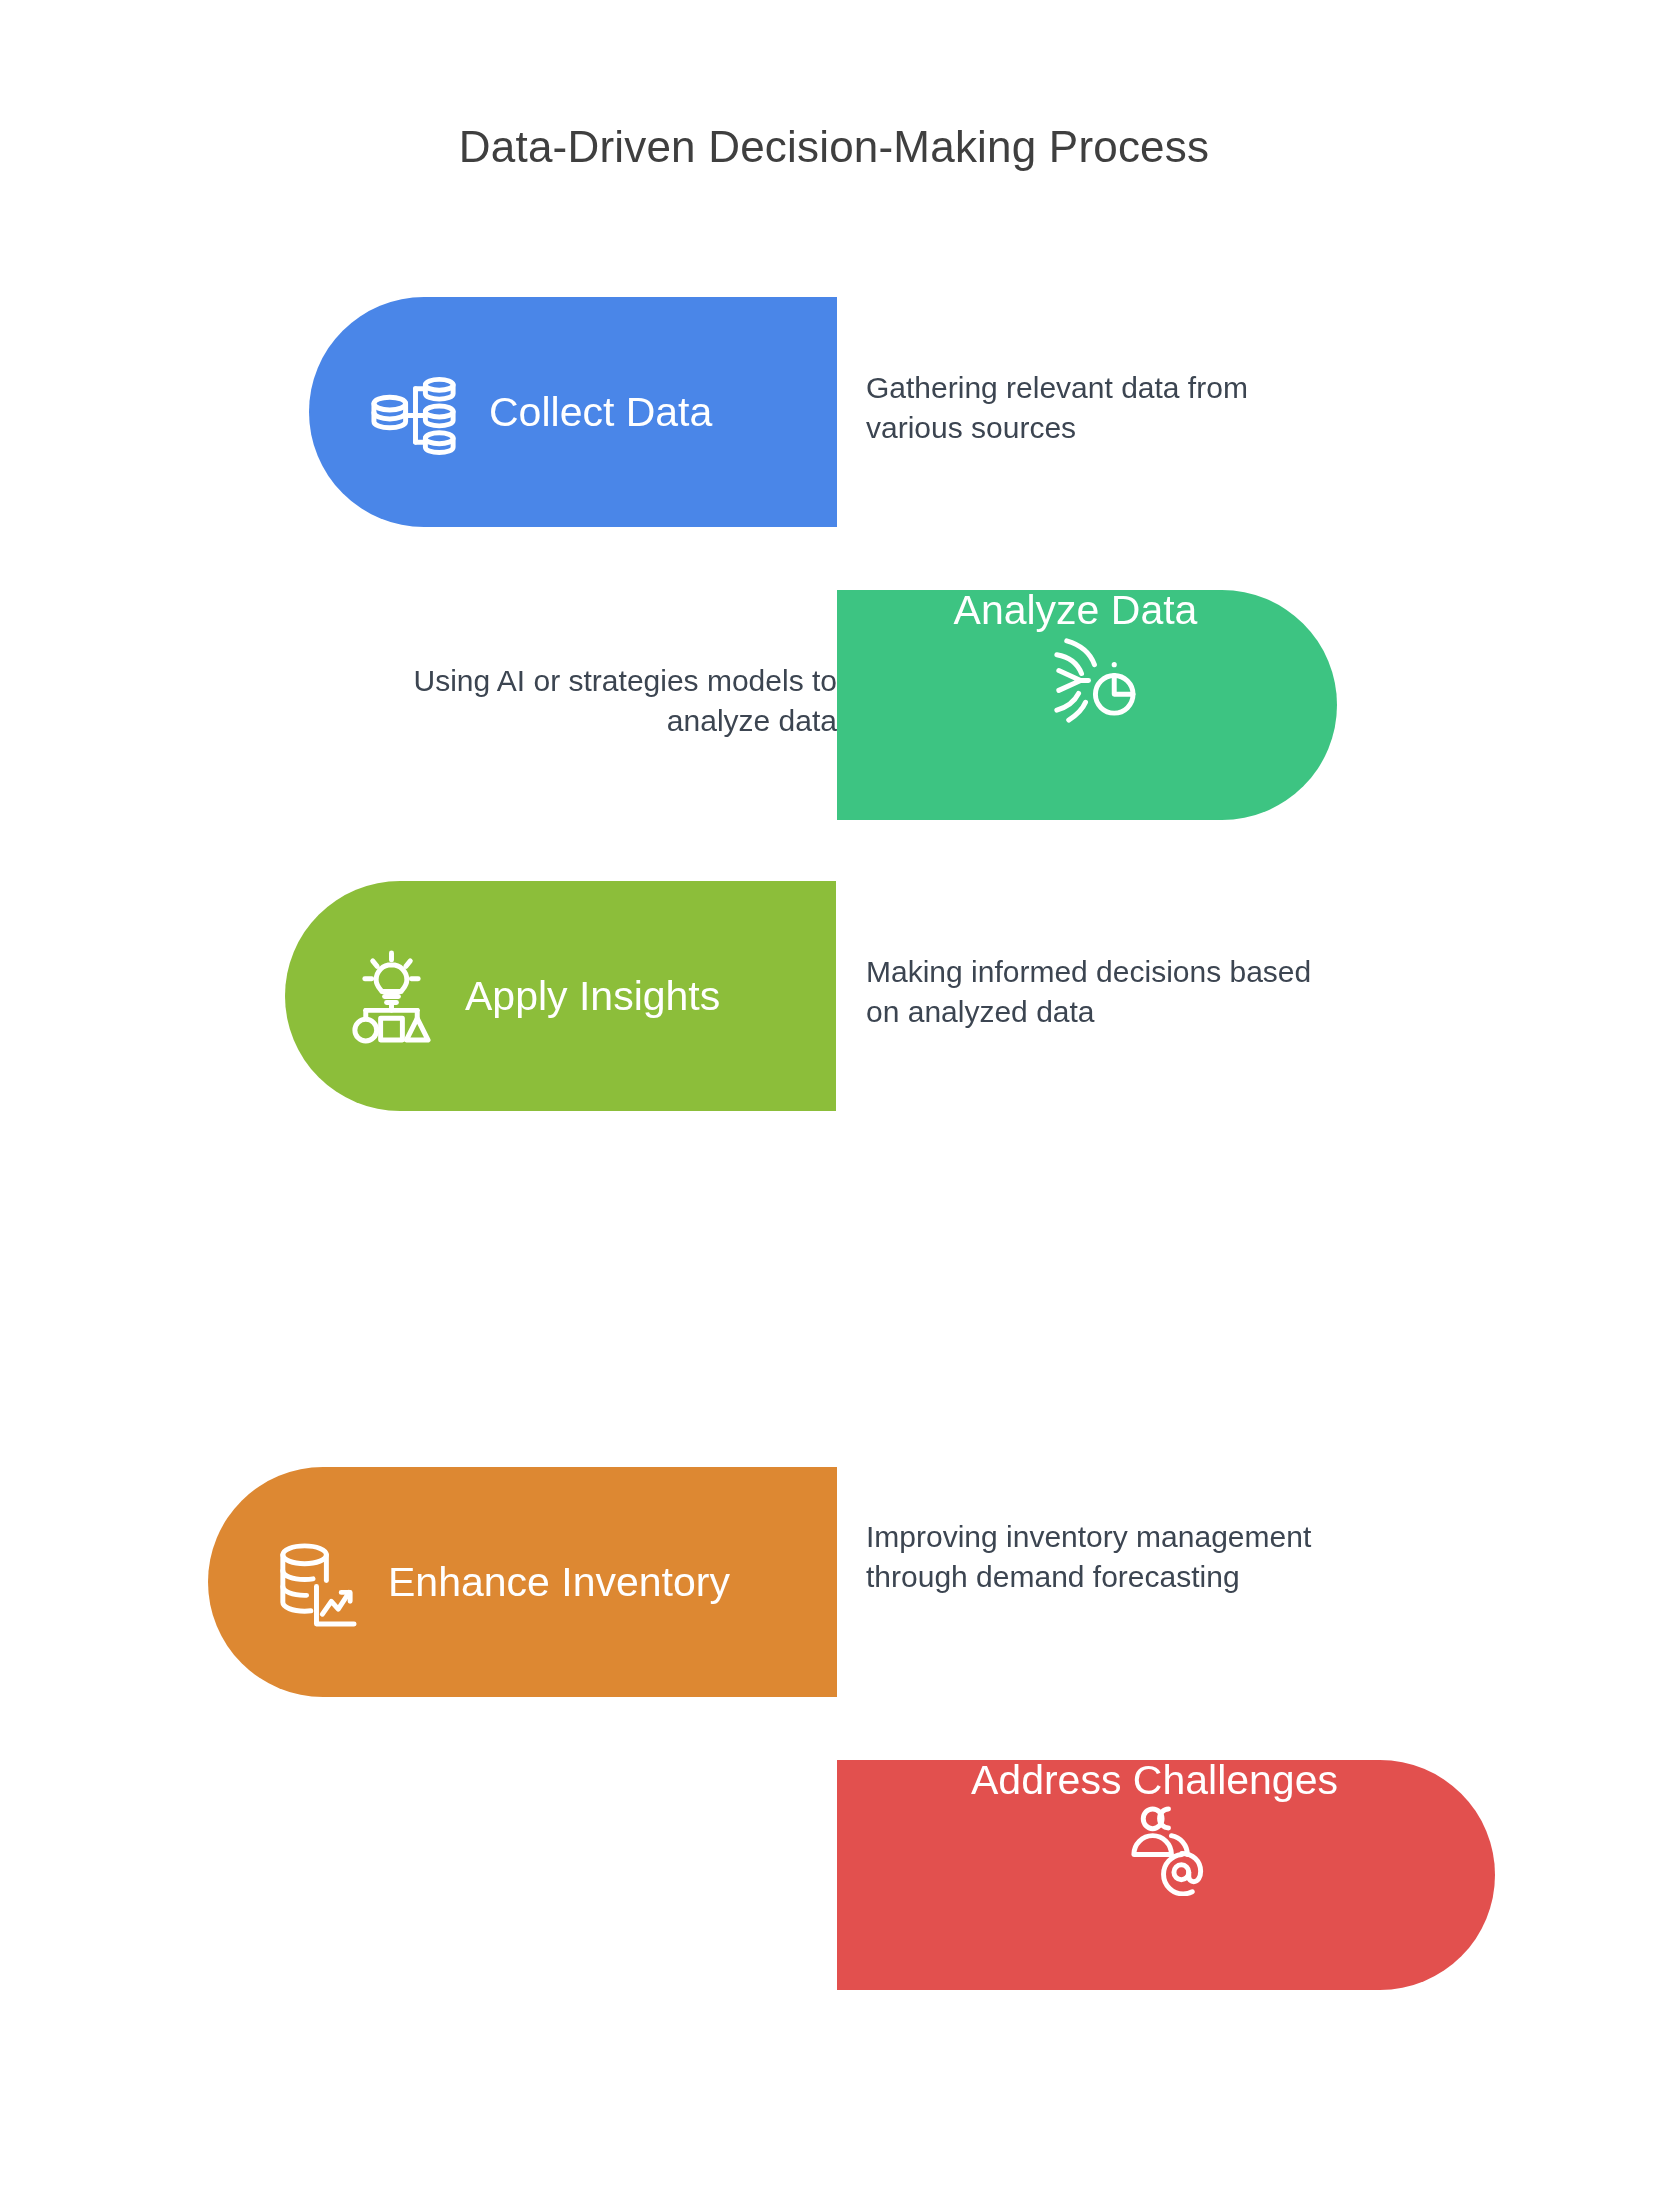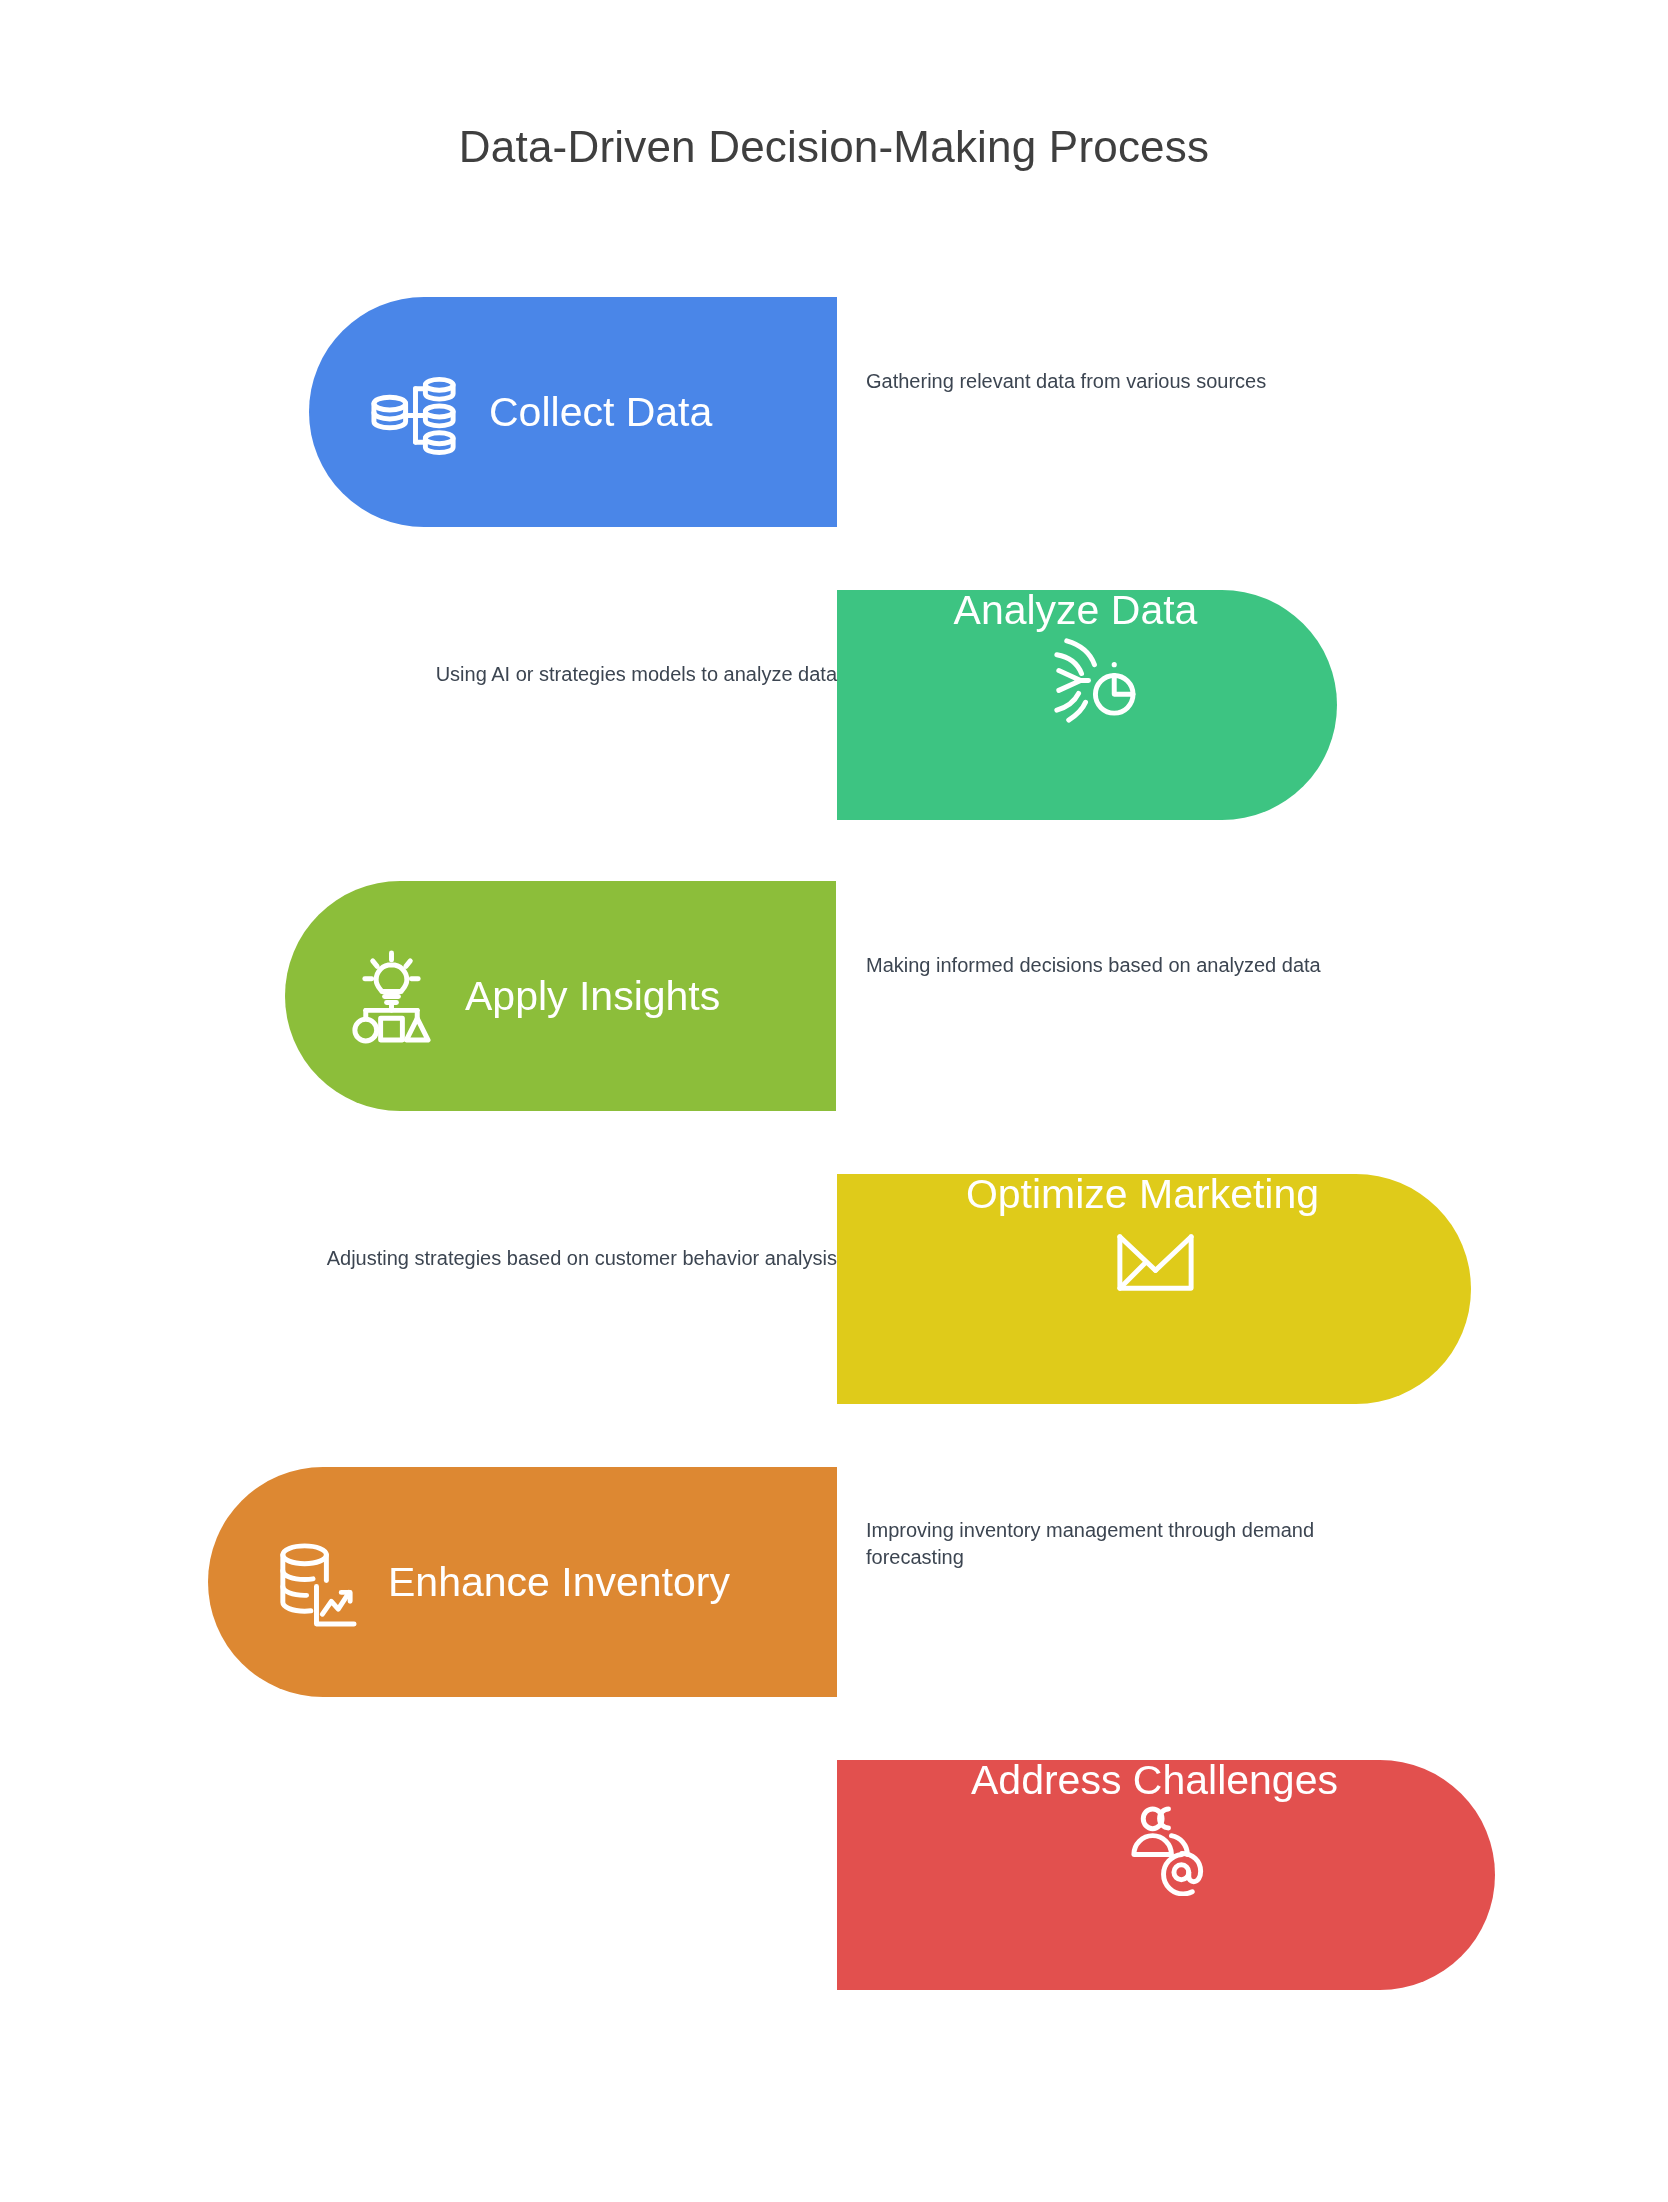--- a/index.html
+++ b/index.html
@@ -88,21 +88,21 @@
   }
   .icon-box svg { display: block; }
 
   
   .bar.left-bar .icon-box  { margin-right: 26px; }
   .bar.right-bar .icon-box { margin-left: 26px; }
 
   
   .desc {
     position: absolute;
-    font-size: 20px;
+    font-size: 30px;
     line-height: 1.33;
     color: #3c4551;
     font-stretch: condensed;
     font-weight: 400;
   }
   .desc.to-right {
     text-align: left;
   }
   .desc.to-left {
     text-align: right;
@@ -193,34 +193,20 @@
           <rect x="37" y="70" width="22" height="22"></rect>
 
           <path d="M74 70L85 92H63z"></path>
         </svg>
       </span>
       <span class="bar-label">Apply Insights</span>
     </div>
     <div class="desc to-right" style="left:866px; top:71px; width:475px;">Making informed decisions based on analyzed data</div>
   </div>
 
-  <div class="row" style="top:1174px;">
-    <div class="bar right-bar" style="left:837px; width:634px; background:#dfcb1a;">
-      <span class="bar-label">Optimize Marketing</span>
-      <span class="icon-box">
-        <svg width="95" height="95" viewBox="0 0 96 96" fill="none" stroke="#ffffff" stroke-width="5" stroke-linecap="round" stroke-linejoin="round">
-          <path d="M12 22v52h72V22"></path>
-          <path d="M12 22l36 34"></path>
-          <path d="M84 22L48 56"></path>
-          <path d="M12 74l26-26"></path>
-        </svg>
-      </span>
-    </div>
-    <div class="desc to-left" style="left:297px; top:71px; width:540px;">Adjusting strategies based on customer behavior analysis</div>
-  </div>
 
   <div class="row" style="top:1467px;">
     <div class="bar left-bar" style="left:208px; width:629px; background:#dd8832;">
       <span class="icon-box">
         <svg width="95" height="95" viewBox="0 0 96 96" fill="none" stroke="#ffffff" stroke-width="5" stroke-linecap="round" stroke-linejoin="round">
 
           <ellipse cx="38" cy="20" rx="22" ry="9"></ellipse>
           <path d="M16 20v48c0 5 9.8 9 22 9 2.2 0 4.3-.1 6.3-.4"></path>
           <path d="M60 20v26"></path>
           <path d="M16 36c0 5 9.8 9 22 9 3 0 5.9-.2 8.5-.7"></path>

